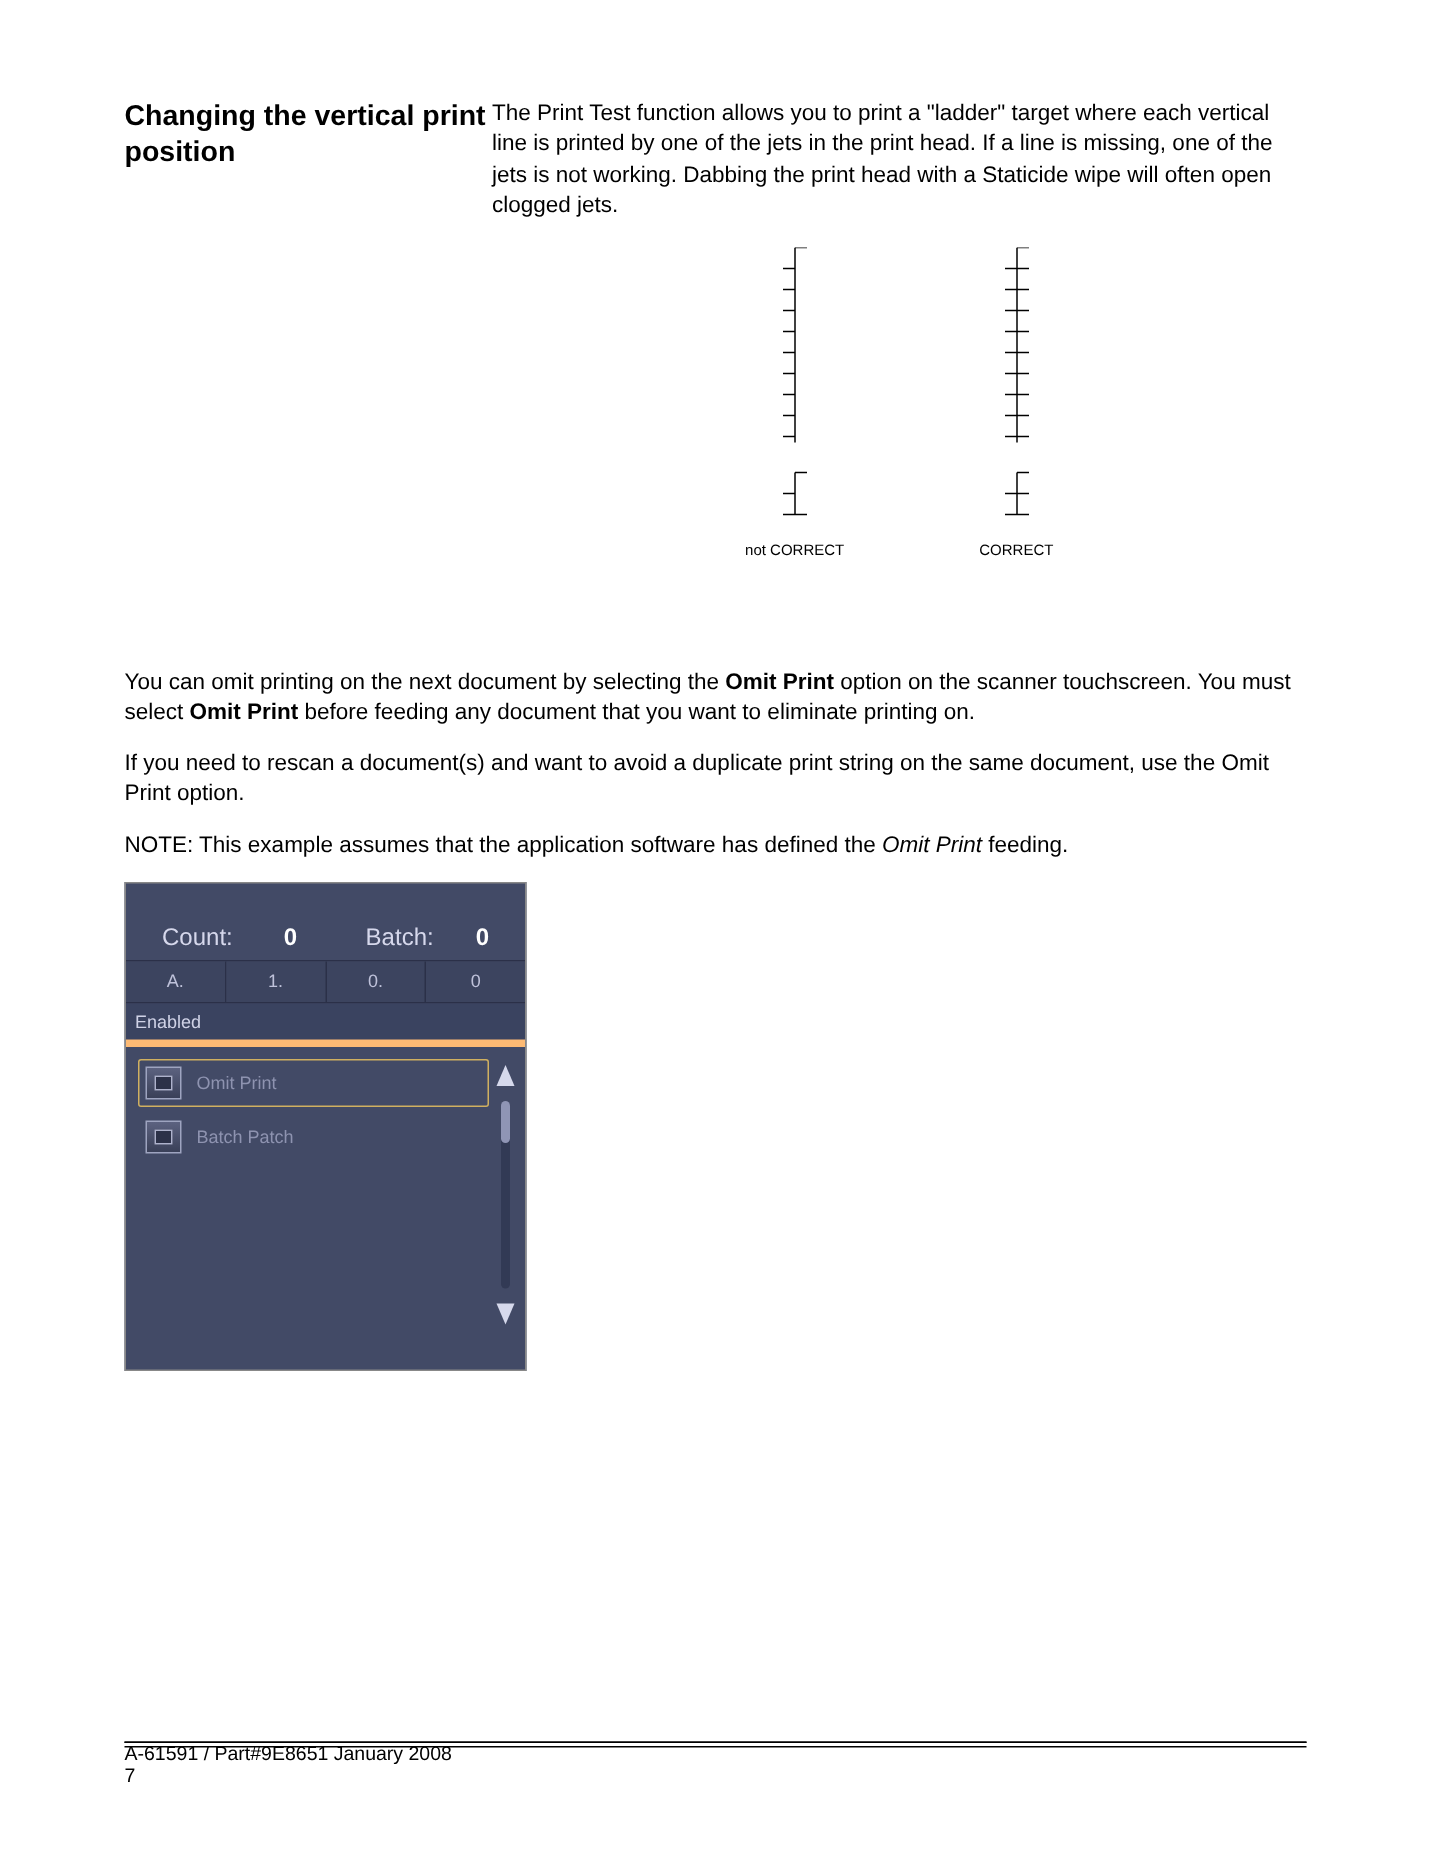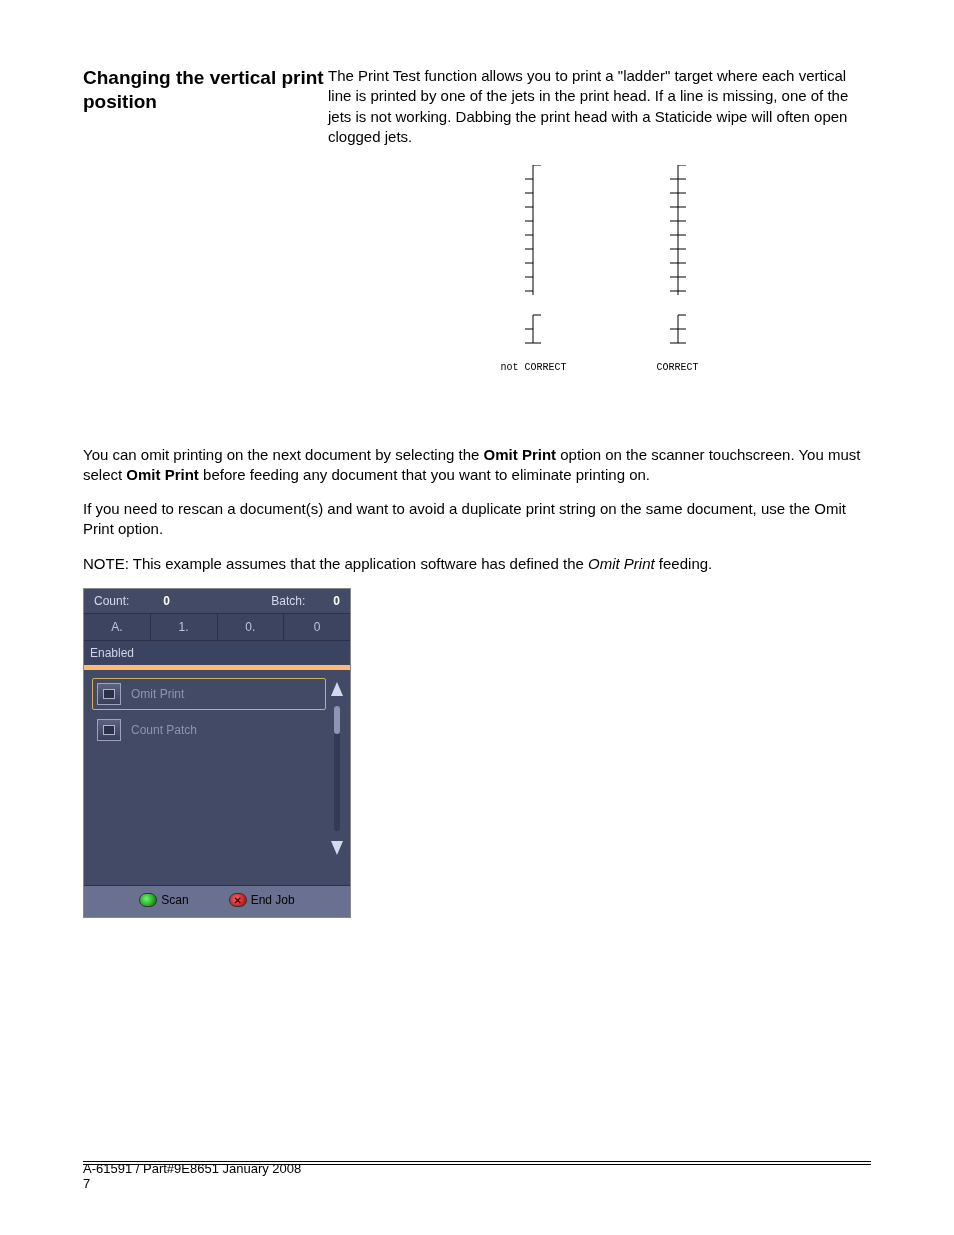--- a/index.html
+++ b/index.html
@@ -19,36 +19,37 @@
   .body-col { flex: 1; line-height: 1.35; }
   .body-col p { margin-bottom: 14px; }
   .bold { font-weight: bold; }
   .italic { font-style: italic; }
   .note-indent { padding-left: 56px; text-indent: -56px; }
 
   
   .ladder-wrap { display: flex; justify-content: center; gap: 90px; margin: 18px 0 40px 0; }
   .ladder-col { display: flex; flex-direction: column; align-items: center; }
   .ladder-svg { }
-  .ladder-label { font-size: 10px; margin-top: 6px; font-family: Liberation Mono, monospace; }
+  .ladder-label { font-size: 10px; margin-top: 6px; font-family: Liberation Sans, sans-serif; }
 
   
   .ts-wrap { display: flex; justify-content: flex-start; margin-left: 0; margin-top: 6px; }
   .touchscreen {
     width: 268px;
     background: #424a66;
     border: 1px solid #888;
     font-size: 12px;
     color: #c9cbe0;
   }
   .ts-top {
     display: flex;
-    padding: 4px 10px;
+    padding: 4px 24px;
     color: #d6d8ec;
-    font-size: 12px;
+    font-size: 16px;
+    margin-top: 22px;
   }
   .ts-top .lbl { }
   .ts-top .val { margin-left: 34px; font-weight: bold; color: #fff; }
   .ts-top .spacer { flex: 1; }
   .ts-tabs { display: flex; border-top: 1px solid #2b3048; border-bottom: 1px solid #2b3048; }
   .ts-tab {
     flex: 1;
     text-align: center;
     padding: 5px 0;
     background: #3c445f;
@@ -211,45 +212,35 @@
           <div class="ts-item selected">
             <div class="ts-check">
                 <div class="ts-check-inner"></div>
               </div>
             <span class="ts-item-label">Omit Print</span>
           </div>
           <div class="ts-item">
             <div class="ts-check">
                 <div class="ts-check-inner"></div>
               </div>
-            <span class="ts-item-label">Count Patch</span>
+            <span class="ts-item-label">Batch Patch</span>
           </div>
 
           <div class="ts-scroll-up">
             <svg width="16" height="18" class="arrow-svg">
                 <polygon points="8,2 14,16 2,16"></polygon>
               </svg>
           </div>
           <div class="ts-scroll-track">
             <div class="ts-scroll-thumb"></div>
           </div>
           <div class="ts-scroll-down">
             <svg width="16" height="18" class="arrow-svg">
                 <polygon points="2,2 14,2 8,16"></polygon>
               </svg>
-          </div>
-        </div>
-        <div class="ts-bottom">
-          <div class="ts-btn">
-            <span class="dot green"></span>
-            <span>Scan</span>
-          </div>
-          <div class="ts-btn">
-            <span class="dot red">✕</span>
-            <span>End Job</span>
           </div>
         </div>
       </div>
     </div>
 
   </div>
 </div>
 
 <div class="footer-rule"></div>
 <div class="footer">

